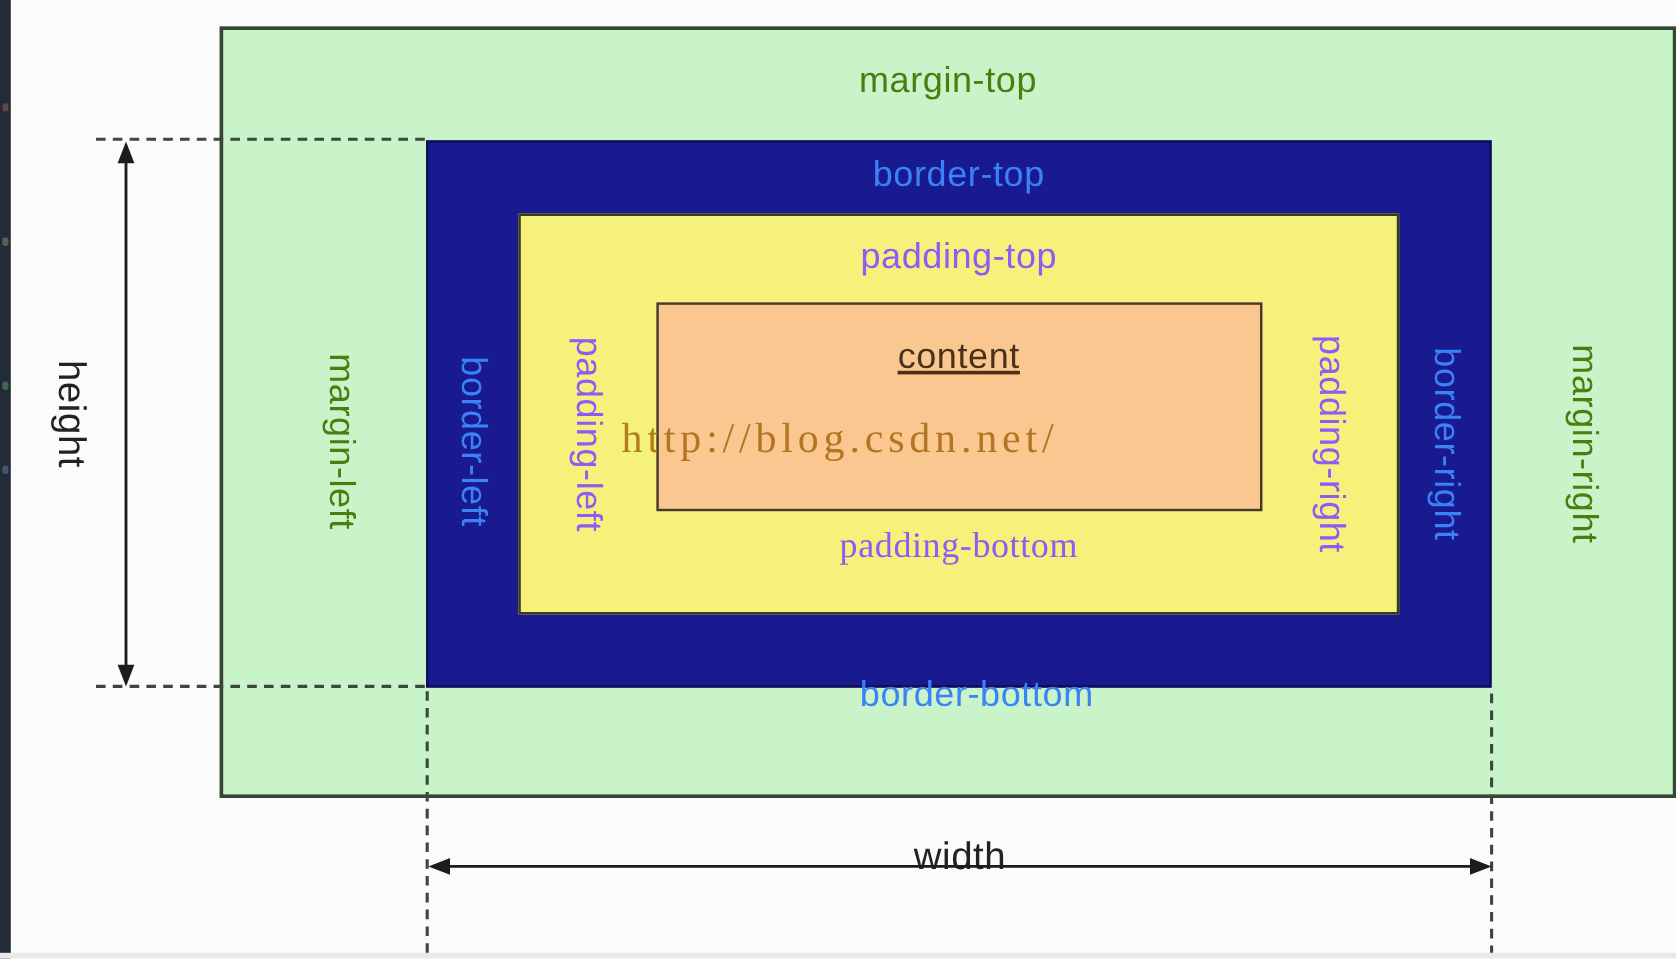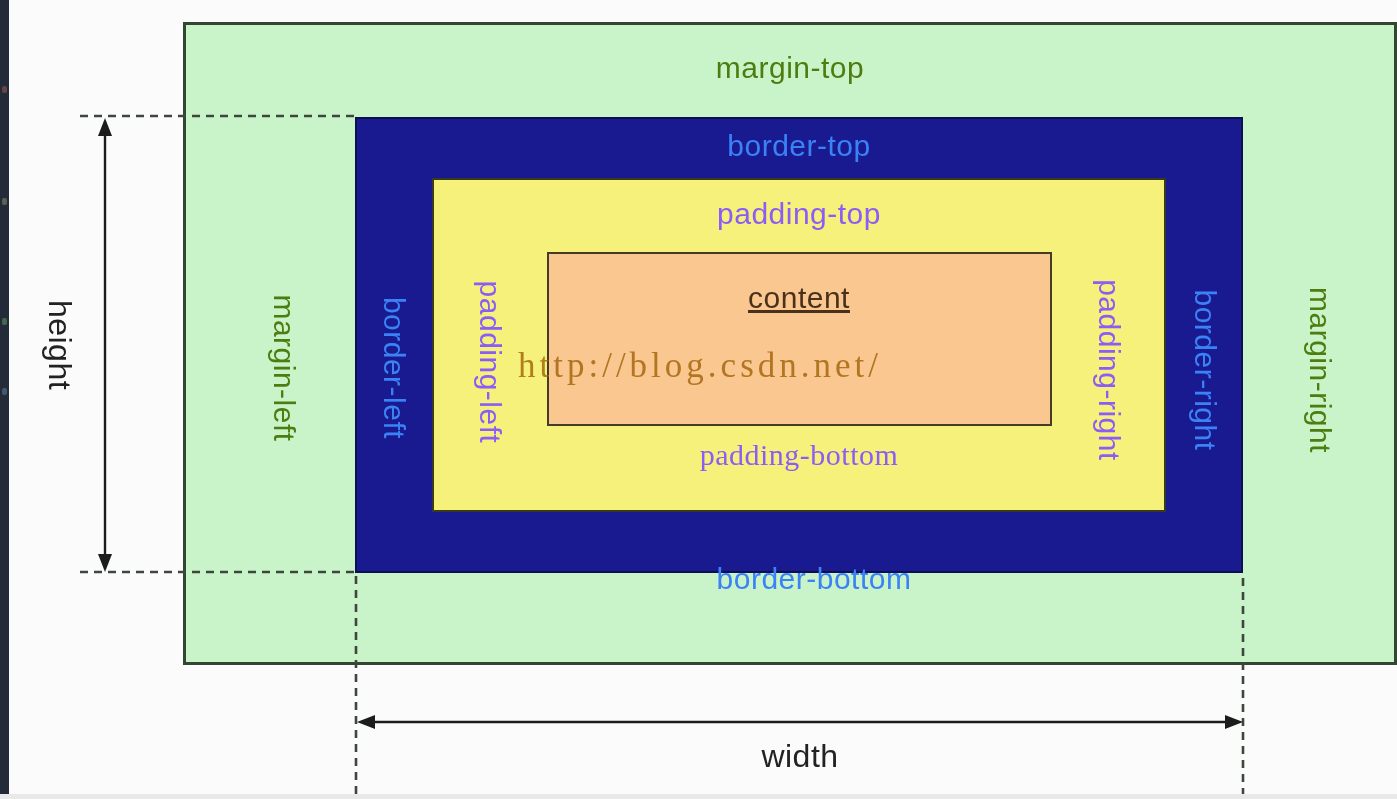--- a/index.html
+++ b/index.html
@@ -44,21 +44,21 @@
   .l-padding-bottom{left:799px;top:455px;font-family:Liberation Serif, serif;}
   .l-border-bottom{left:814px;top:543px;margin-top:36px;}
   .l-margin-bottom{left:799px;top:618px;}
   .l-margin-left{left:284px;top:368px;}
   .l-border-left{left:394px;top:368px;}
   .l-padding-left{left:490px;top:362px;}
   .l-padding-right{left:1109px;top:370px;}
   .l-border-right{left:1205px;top:370px;}
   .l-margin-right{left:1320px;top:370px;}
   .l-height{left:60px;top:345px;}
-  .l-width{left:800px;top:756px;text-align:center;}
+  .l-width{left:800px;top:713px;text-align:center;}
 
   .overlay{position:absolute;left:0;top:0;width:1397px;height:799px;pointer-events:none;}
 
   .watermark{position:absolute;left:518px;top:346px;
     font-family:Liberation Serif, serif;
     font-size:35px;letter-spacing:4px;color:#a16207;opacity:.8;white-space:nowrap;}
 </style>
 </head>
 <body>
 

